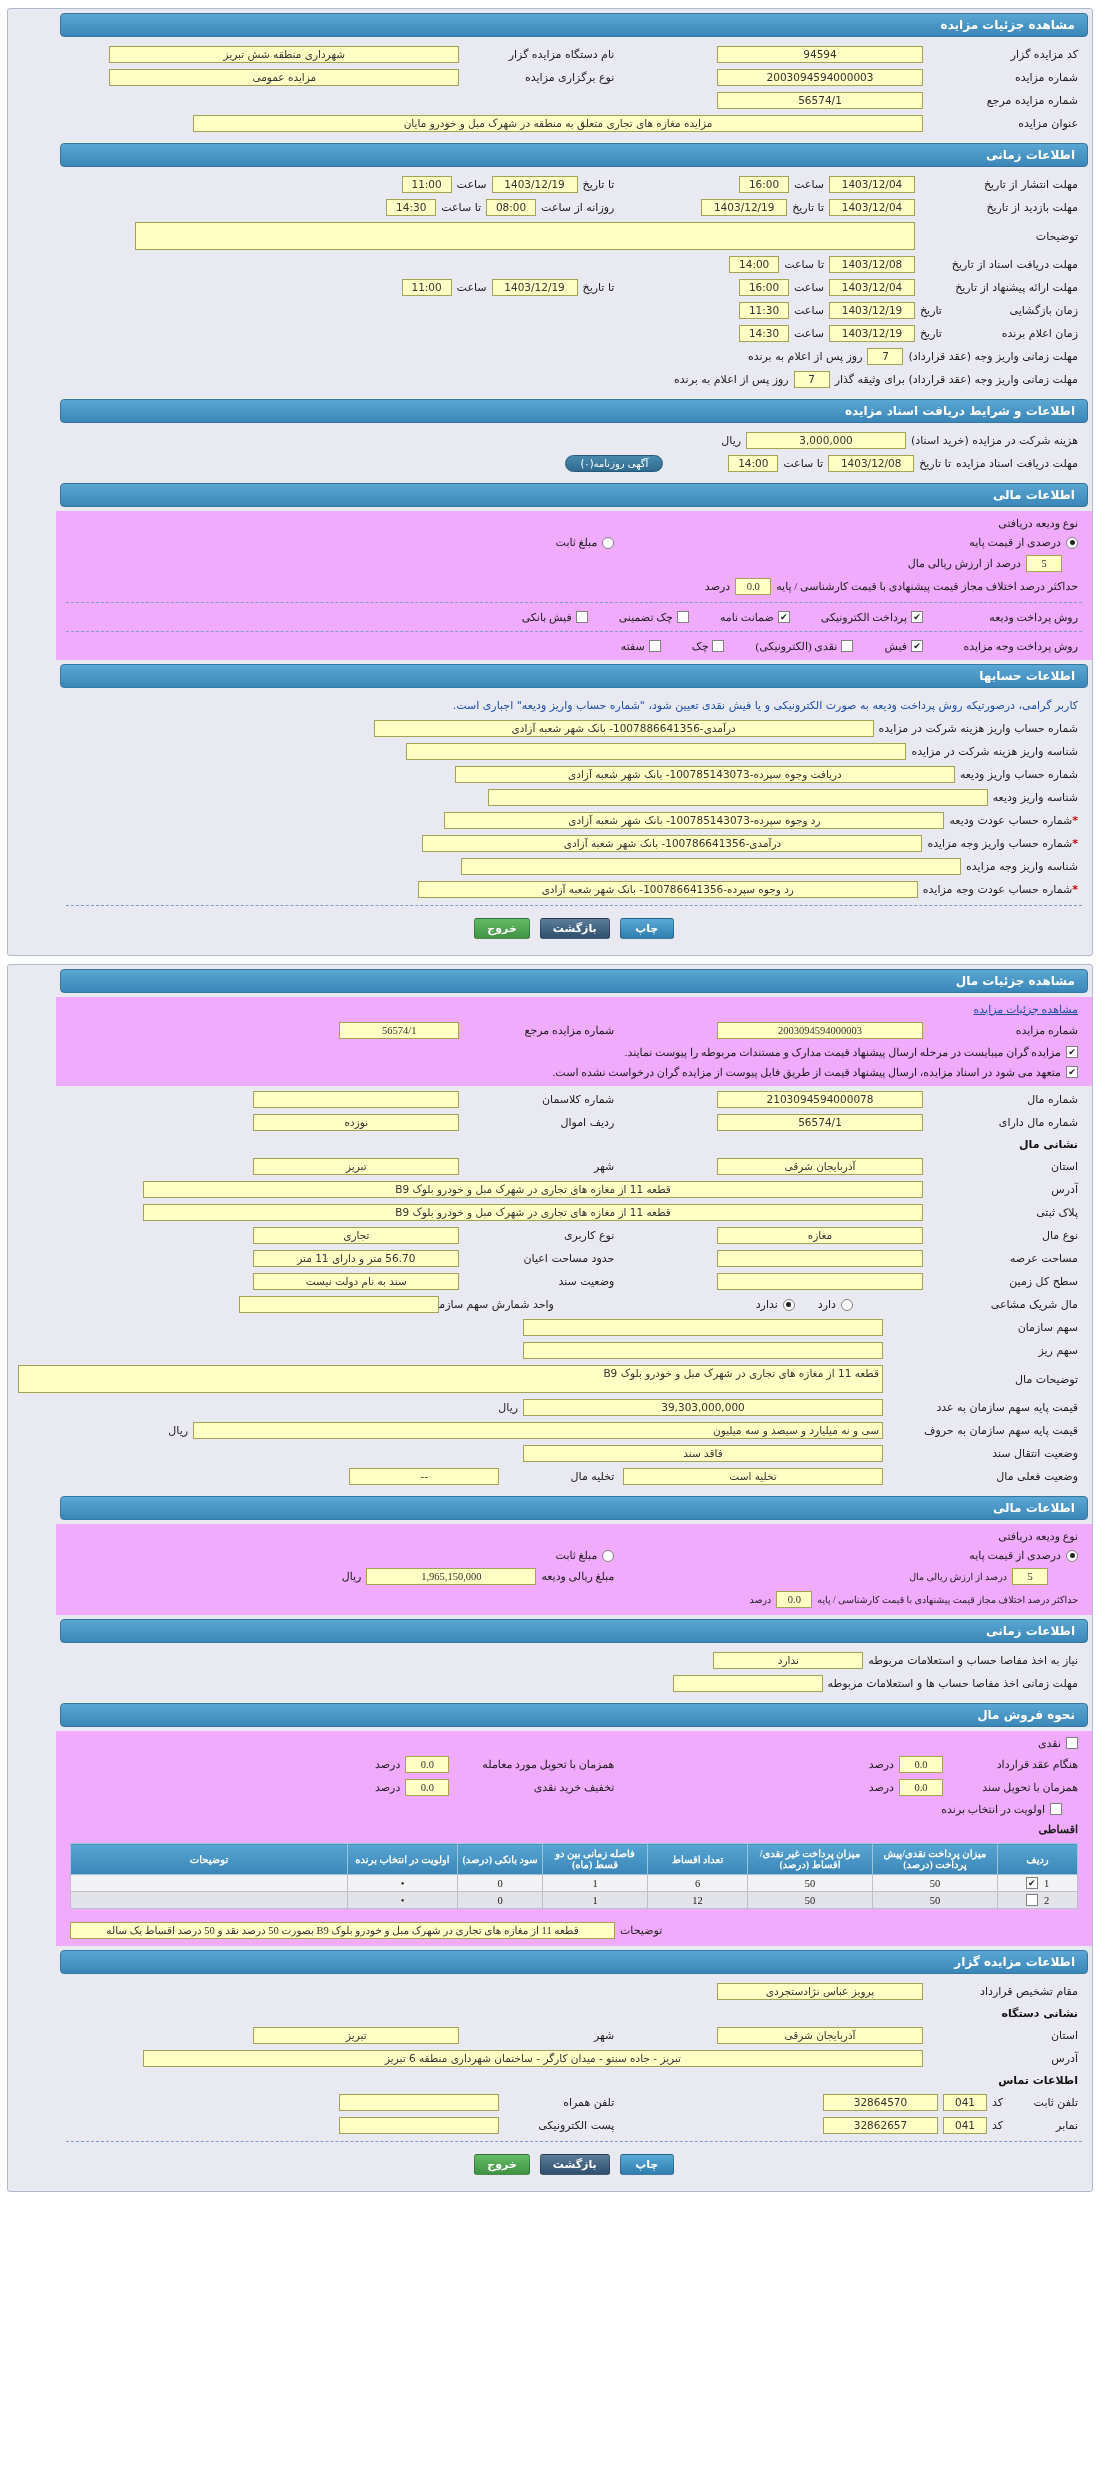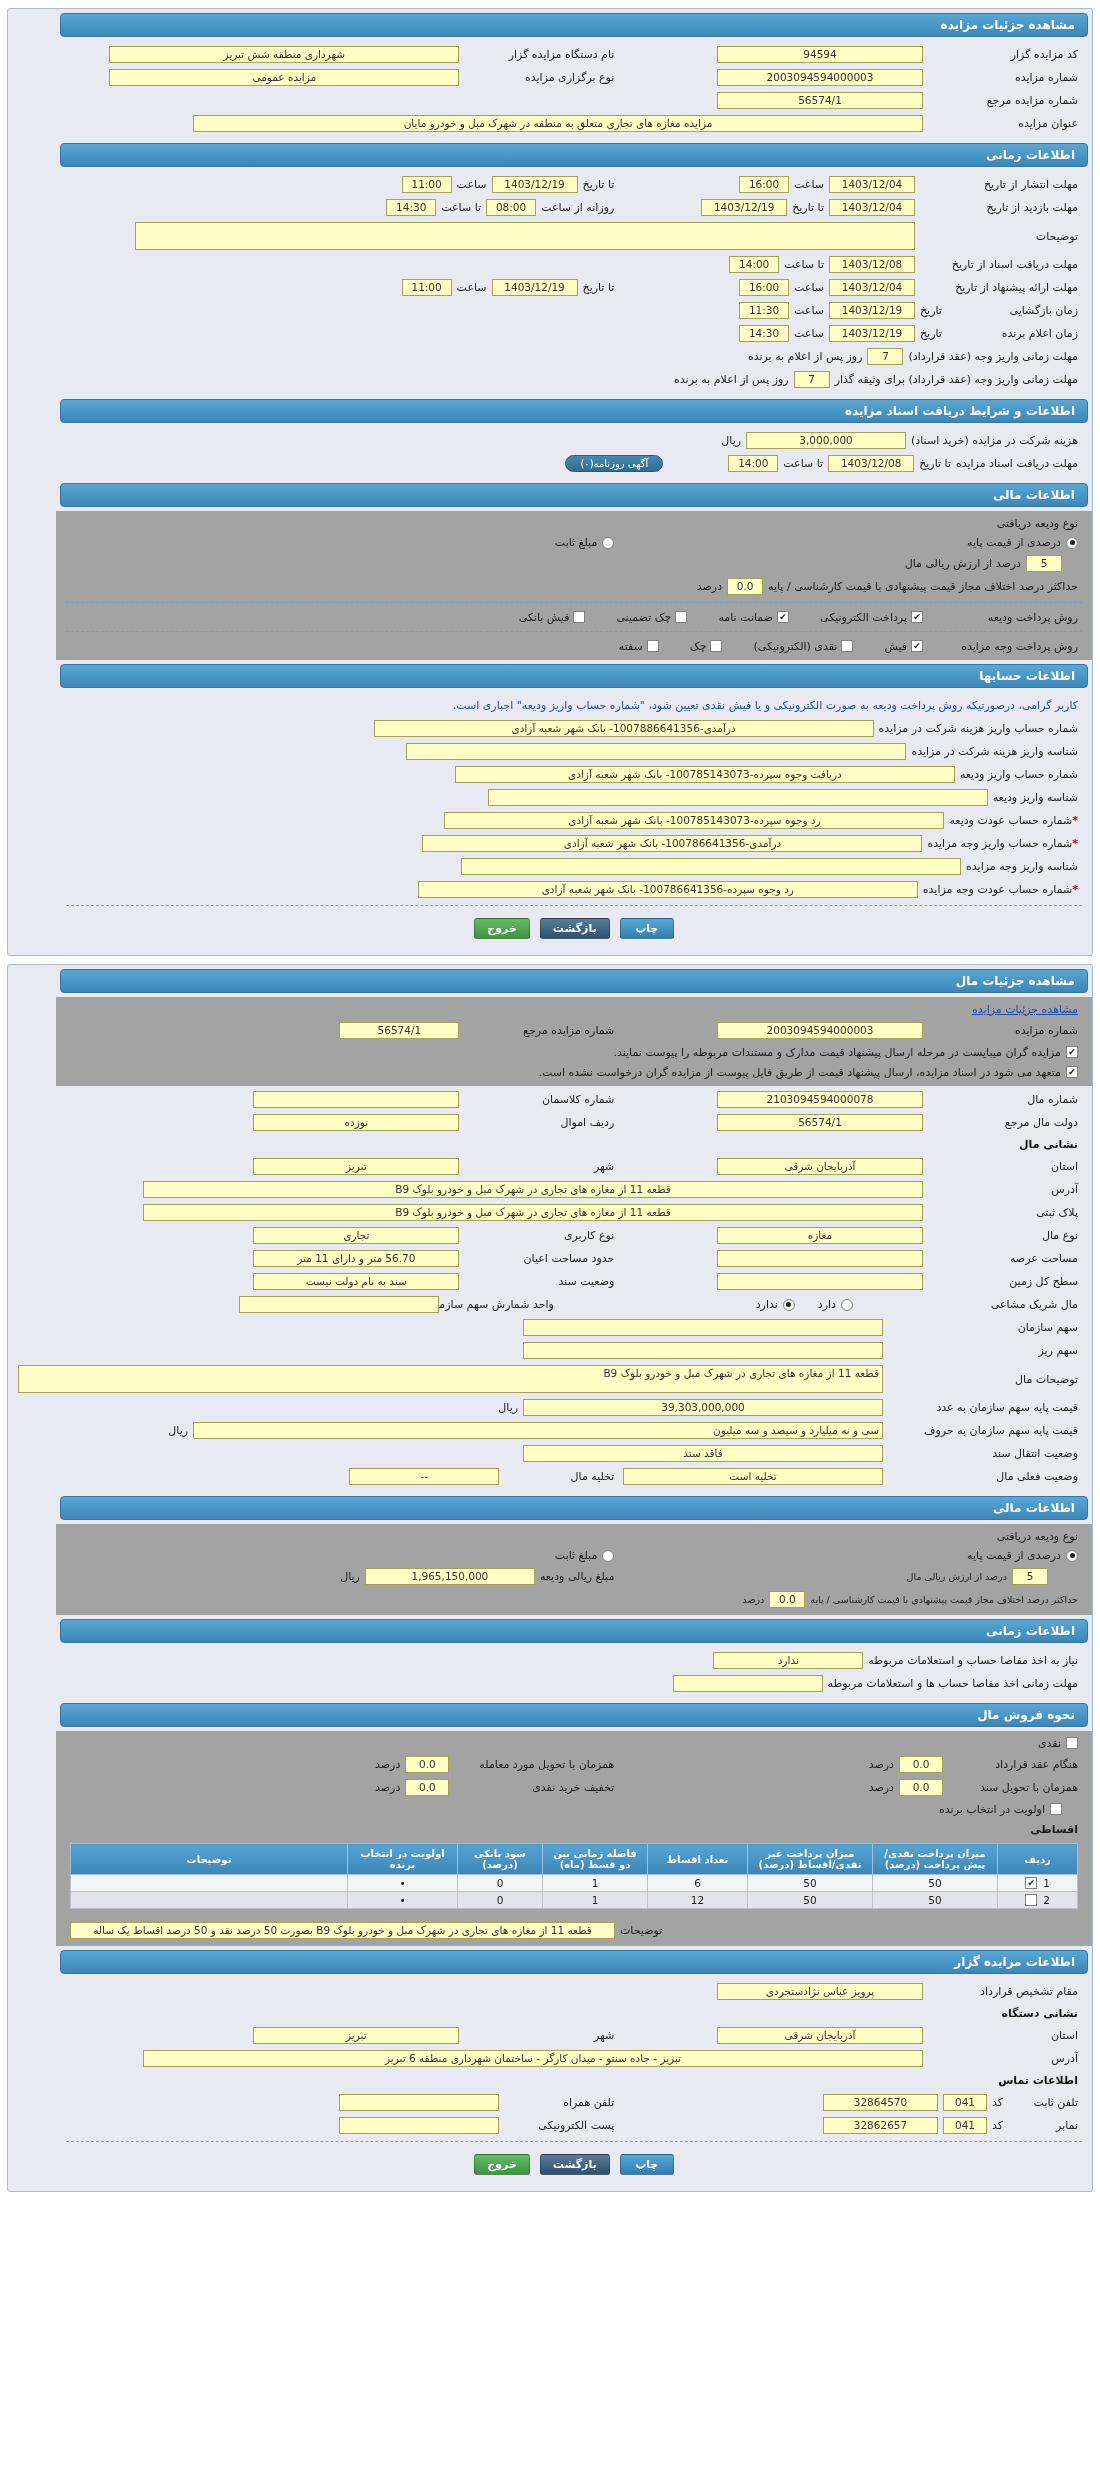--- a/index.html
+++ b/index.html
@@ -2,21 +2,21 @@
 <html dir="rtl" lang="fa"><head>
 <meta charset="utf-8">
 <style>
   *{box-sizing:border-box;}
   html,body{margin:0;padding:0;background:#ffffff;}
   body{width:1100px;font-family:"DejaVu Sans","Liberation Sans",sans-serif;direction:rtl;}
   .card{margin:8px 7px;border:1px solid #aebacc;border-radius:3px;background:#e9e9f1;padding-bottom:8px;padding-left:48px;}
   .bar{margin:4px 4px;padding:4px 12px;font-size:12px;font-weight:bold;color:#fff;
        background:linear-gradient(180deg,#5aa7d4,#3a86b8);border:1px solid #34789f;border-radius:4px;}
   .sec{padding:2px 0 4px;}
-  .sec-light{background:#a3a3a3;}
+  .sec-light{background:#f0abfc;font-family:Liberation Serif, serif;}
   .sec-gray{background:#e9e9f1;}
   .r{display:flex;align-items:center;gap:5px;padding:3px 14px;min-height:20px;font-size:11px;color:#1b1b1b;}
   .h2{display:flex;align-items:center;padding:3px 14px;font-size:11px;color:#1b1b1b;}
   .half{display:flex;align-items:center;gap:5px;}
   .half.rt{width:46%;}
   .half.lf{flex:1;}
   .l{white-space:nowrap;color:#1b1b1b;}
   .b{font-weight:bold;margin-left:36px;}
   .sm{font-size:9.5px;}
   .lgrp{display:flex;justify-content:space-between;flex:none;}
@@ -340,21 +340,21 @@
         <span class="l lw150">شماره مال</span>
         <span class="f w190">2103094594000078</span>
       </div>
       <div class="half lf">
         <span class="l lw150">شماره کلاسمان</span>
         <span class="f w190"></span>
       </div>
     </div>
     <div class="h2">
       <div class="half rt">
-        <span class="l lw150">دولت مال مرجع</span>
+        <span class="l lw150">شماره مال دارای</span>
         <span class="f w190">56574/1</span>
       </div>
       <div class="half lf">
         <span class="l lw150">ردیف اموال</span>
         <span class="f w190">نوزده</span>
       </div>
     </div>
     <div class="sub">نشانی مال</div>
     <div class="h2">
       <div class="half rt">

